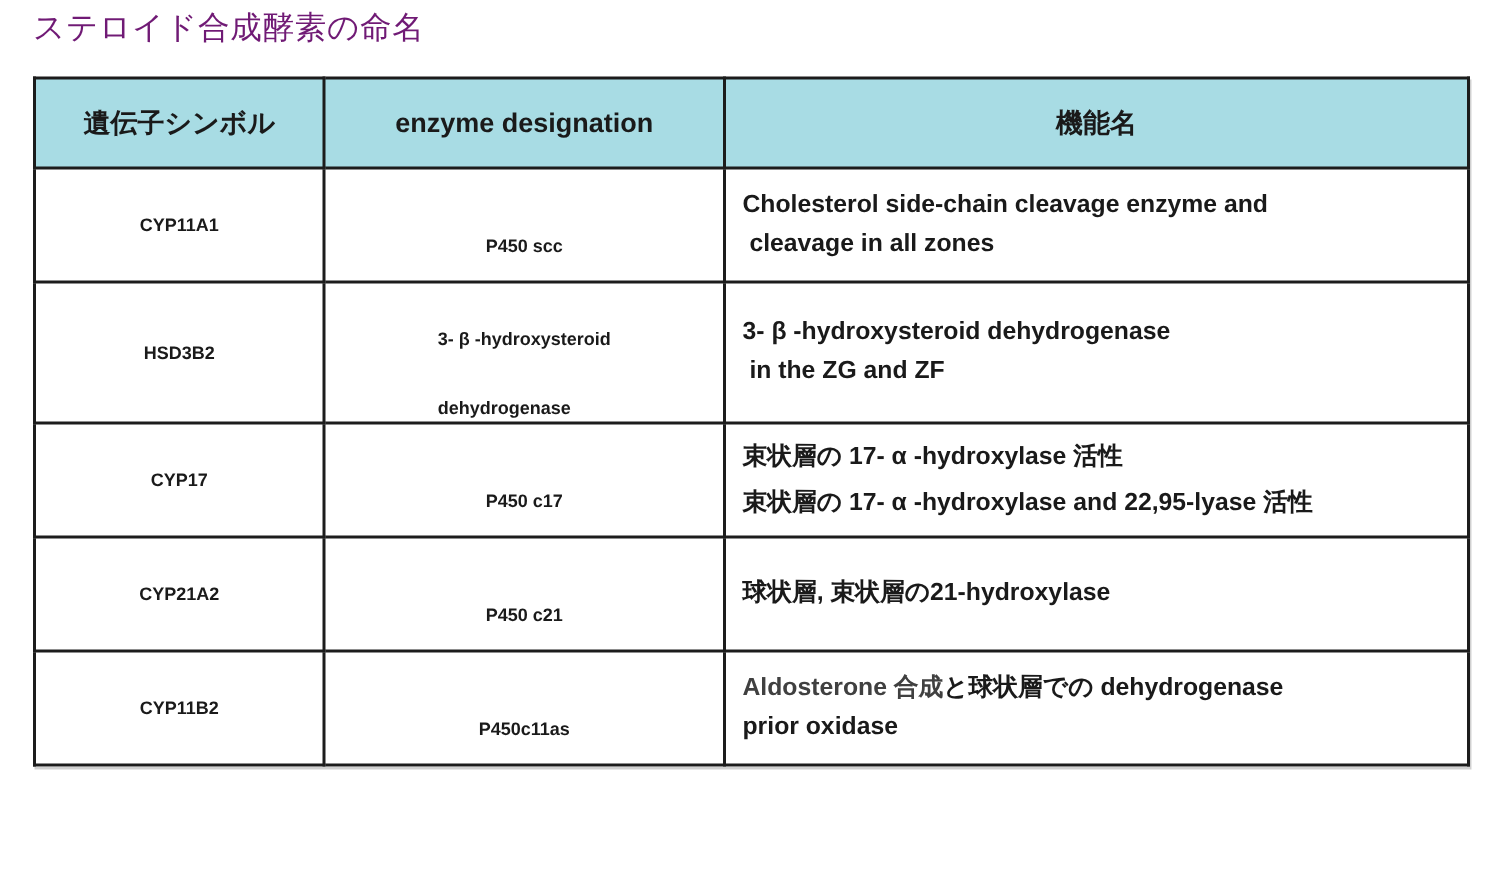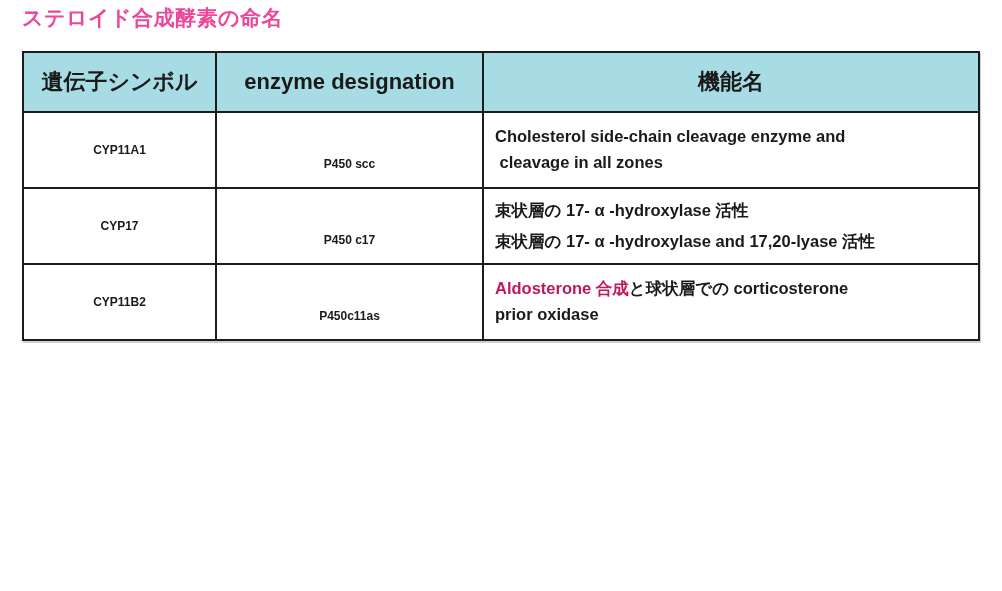--- a/index.html
+++ b/index.html
@@ -14,22 +14,22 @@
     height: 591px;
     background: #ffffff;
     overflow: hidden;
   }
   .title {
     position: absolute;
     left: 22px;
     top: 4px;
     margin: 0;
     font-size: 21px;
-    font-weight: bold;
-    color: #ec4899;
+    font-weight: normal;
+    color: #701a75;
     letter-spacing: 0.5px;
   }
   table.enzyme-table {
     position: absolute;
     left: 22px;
     top: 51px;
     width: 956px;
     border-collapse: collapse;
     table-layout: fixed;
     box-shadow: 1px 2px 0 rgba(120,120,120,0.35);
@@ -42,21 +42,21 @@
     border: 2px solid #1c1c1c;
     font-weight: bold;
     color: #1a1a1a;
     vertical-align: middle;
     padding: 0;
   }
   .enzyme-table thead tr { height: 60px; }
   .enzyme-table tbody tr { height: 76px; }
   .enzyme-table th {
     background: #a8dce4;
-    font-size: 22px;
+    font-size: 18px;
     text-align: center;
   }
   td.gene, td.prior {
     text-align: center;
     font-size: 12px;
   }
   td.func {
     text-align: left;
     font-size: 16.5px;
     padding-left: 11px;
@@ -67,21 +67,21 @@
     display: inline-block;
     text-align: left;
   }
   .line {
     display: block;
     white-space: pre-wrap;
     line-height: 1.55;
   }
   td.prior .line { line-height: 1.4; margin-top: 29px; }
   td.func.wide-gap .line { line-height: 1.85; }
-  .red { color: #be185d; }
+  .red { color: #404040; }
 </style>
 </head>
 <body>
 
 <div class="page">
 
   <h1 class="title">ステロイド合成酵素の命名</h1>
 
   <table class="enzyme-table">
     <colgroup>
@@ -102,40 +102,62 @@
         <td class="gene">CYP11A1</td>
         <td class="prior">
           <span class="line">P450 scc</span>
         </td>
         <td class="func">
           <span class="line">Cholesterol side-chain cleavage enzyme and</span>
           <span class="line"> cleavage in all zones</span>
         </td>
       </tr>
 
+      <tr>
+        <td class="gene">HSD3B2</td>
+        <td class="prior">
+          <span class="block">
+            <span class="line">3- β -hydroxysteroid</span>
+            <span class="line">dehydrogenase</span>
+          </span>
+        </td>
+        <td class="func">
+          <span class="line">3- β -hydroxysteroid dehydrogenase</span>
+          <span class="line"> in the ZG and ZF</span>
+        </td>
+      </tr>
 
       <tr>
         <td class="gene">CYP17</td>
         <td class="prior">
           <span class="line">P450 c17</span>
         </td>
         <td class="func wide-gap">
           <span class="line">束状層の 17- α -hydroxylase 活性</span>
-          <span class="line">束状層の 17- α -hydroxylase and 17,20-lyase 活性</span>
+          <span class="line">束状層の 17- α -hydroxylase and 22,95-lyase 活性</span>
         </td>
       </tr>
 
+      <tr>
+        <td class="gene">CYP21A2</td>
+        <td class="prior">
+          <span class="line">P450 c21</span>
+        </td>
+        <td class="func">
+          <span class="line">球状層, 束状層の21-hydroxylase</span>
+        </td>
+      </tr>
 
 
       <tr>
         <td class="gene">CYP11B2</td>
         <td class="prior">
           <span class="line">P450c11as</span>
         </td>
         <td class="func">
-          <span class="line"><span class="red">Aldosterone 合成</span><span>と球状層での corticosterone</span></span>
+          <span class="line"><span class="red">Aldosterone 合成</span><span>と球状層での dehydrogenase</span></span>
           <span class="line">prior oxidase</span>
         </td>
       </tr>
 
     </tbody>
   </table>
 </div>
 
 </body></html>

